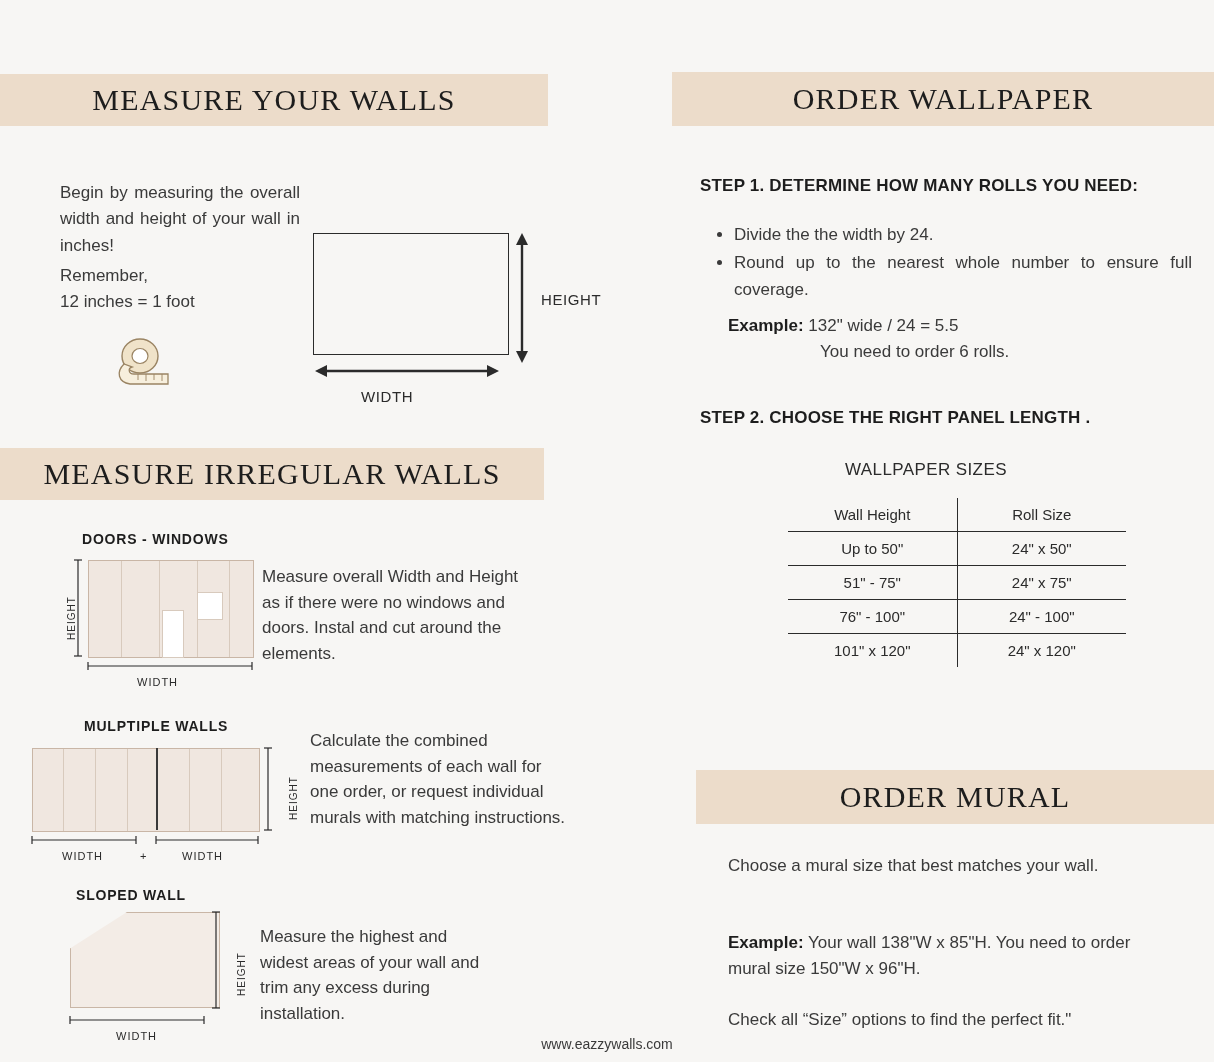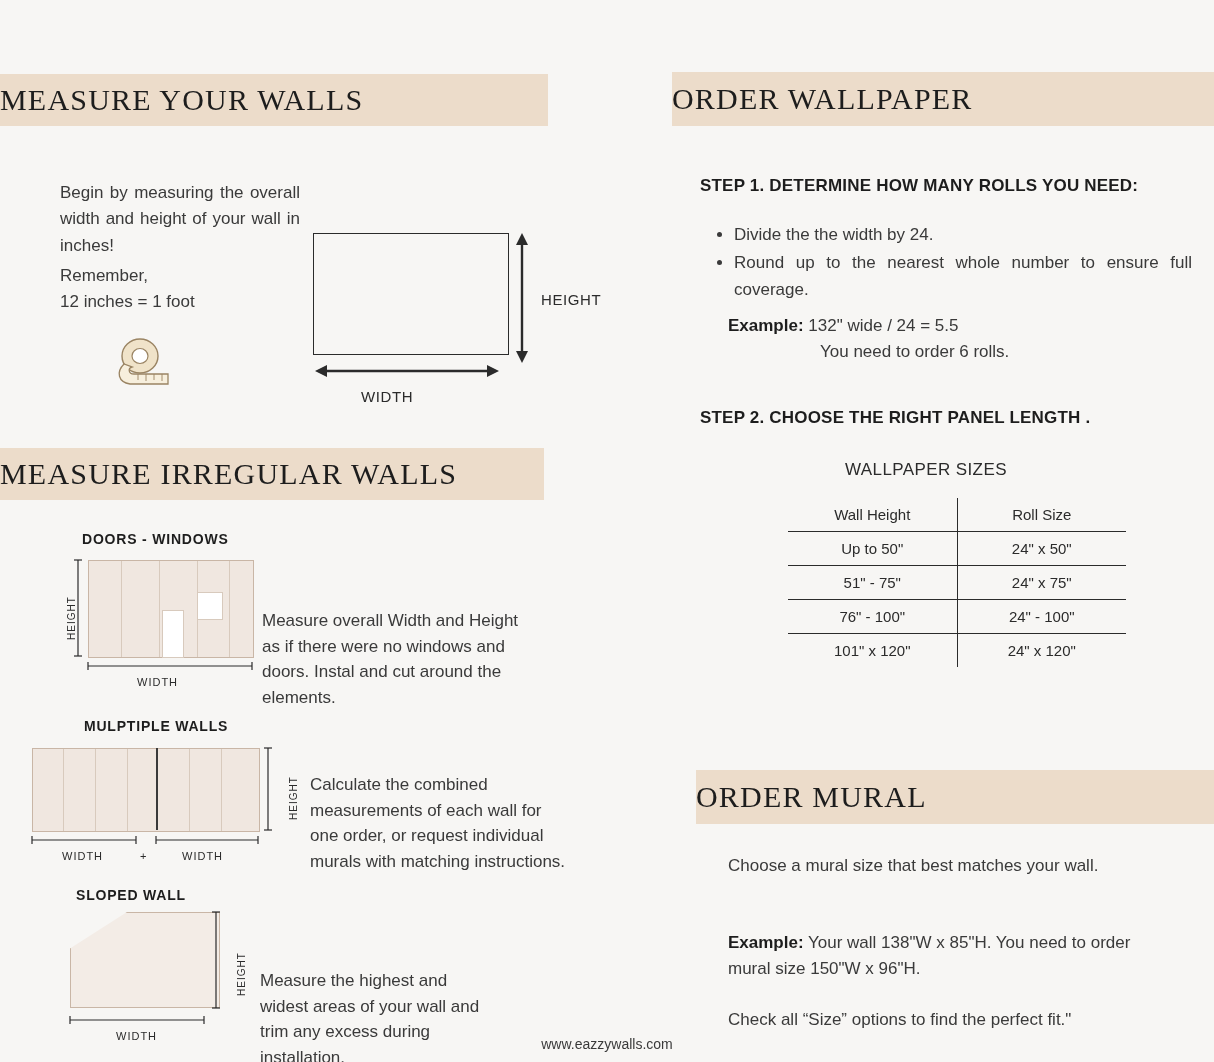--- a/index.html
+++ b/index.html
@@ -20,20 +20,21 @@
     width: 1214px;
     height: 1062px;
   }
 
   
   .banner {
     position: absolute;
     background: #ecdcca;
     display: flex;
     align-items: center;
+    justify-content: center;
   }
   .banner-title {
     font-family: "Liberation Serif", serif;
     font-size: 30px;
     letter-spacing: 1.2px;
     color: #1d1d1d;
     text-transform: uppercase;
     white-space: nowrap;
   }
 
@@ -154,21 +155,20 @@
     background: #f3ece6;
     border: 1px solid #c9b6a6;
     clip-path: polygon(0 38%, 38% 0, 100% 0, 100% 100%, 0 100%);
   }
 
   .side-text {
     position: absolute;
     font-size: 17px;
     line-height: 1.5;
     color: #3a3a3a;
-    margin-top: 44px;
   }
   #text-doors { left: 262px; top: 564px; width: 260px; }
   #text-multiple { left: 310px; top: 728px; width: 260px; }
   #text-sloped { left: 260px; top: 924px; width: 240px; }
 
   
   .step-head {
     position: absolute;
     font-size: 17px;
     font-weight: bold;

